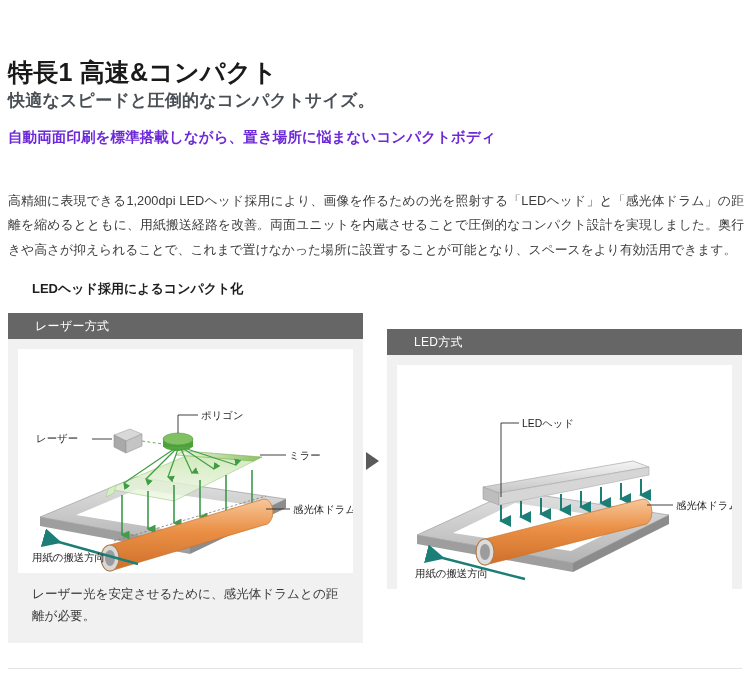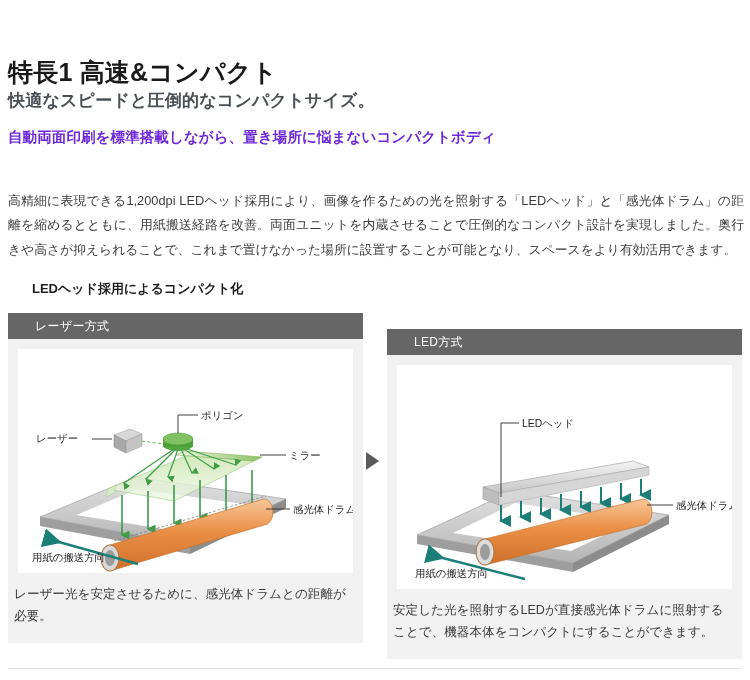--- a/index.html
+++ b/index.html
@@ -43,21 +43,21 @@
     height: 26px; background: #666666; color: #ffffff;
     font-size: 12px; line-height: 26px; padding-left: 27px;
     box-sizing: border-box; letter-spacing: 0.3px;
   }
   .panel-figure {
     margin: 10px 10px 0 10px; background: #ffffff; height: 224px;
     position: relative; overflow: hidden;
   }
   .panel-figure svg { display:block; width:100%; height:100%; }
   .panel-caption {
-    padding: 11px 14px 16px 6px;
+    padding: 11px 14px 16px 24px;
     font-size: 12.6px; color: #3a3a3a; line-height: 1.72;
   }
 
   .arrow-sep {
     position: absolute; left: 366px; top: 452px;
     width: 0; height: 0;
     border-left: 13px solid #5a5a5a;
     border-top: 9px solid transparent;
     border-bottom: 9px solid transparent;
   }
@@ -247,17 +247,16 @@
             <line x1="104" y1="58" x2="122" y2="58"></line>
           <line x1="250" y1="140" x2="276" y2="140"></line>
         </g>
         <g>
           <text class="fig-label" x="125" y="62">LEDヘッド</text>
           <text class="fig-label" x="279" y="144">感光体ドラム</text>
           <text class="fig-label" x="18" y="212">用紙の搬送方向</text>
         </g>
       </svg>
     </div>
-    <div class="panel-caption">安定した光を照射するLEDが直接感光体ドラムに照射することで、機器本体をコンパクトにすることができます。</div>
   </div>
 
   <div class="bottom-rule"></div>
 </div>
 
 </body></html>

